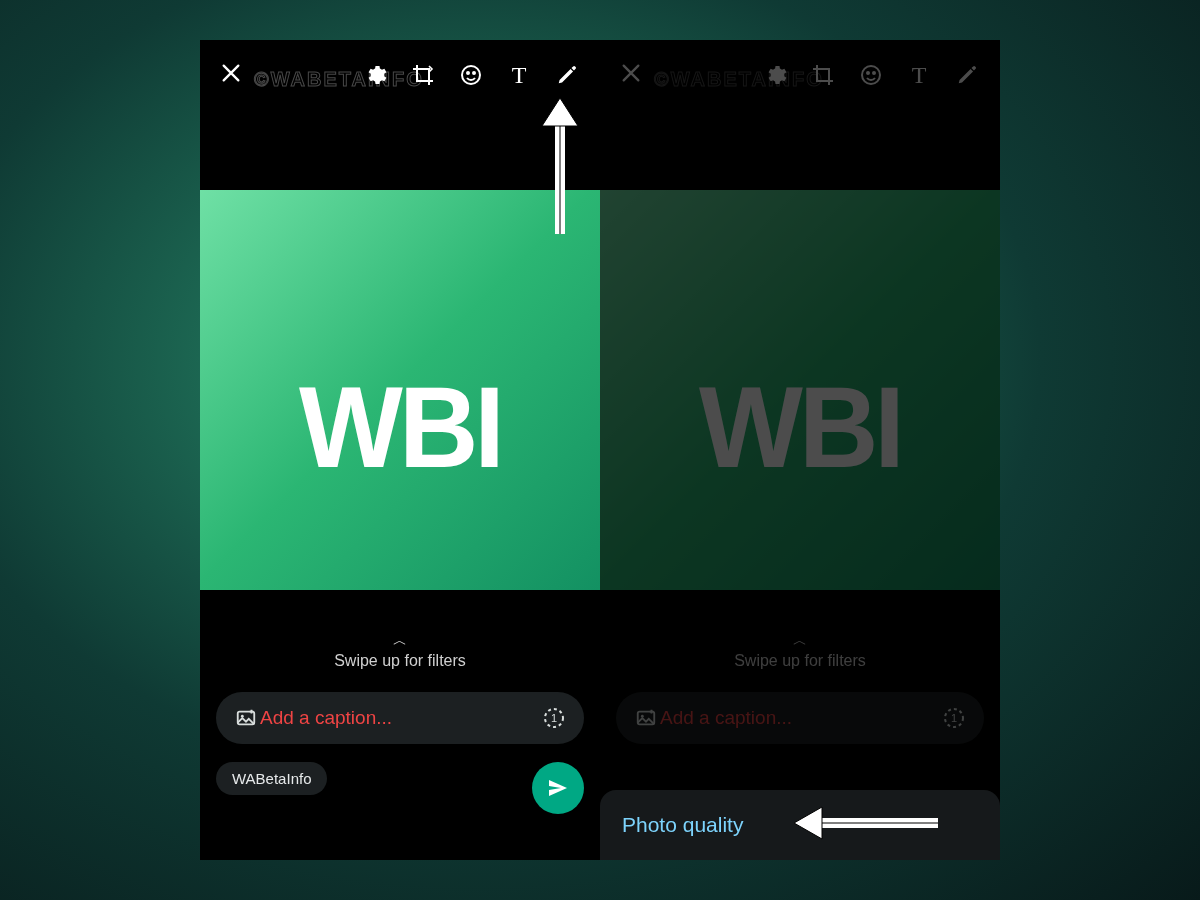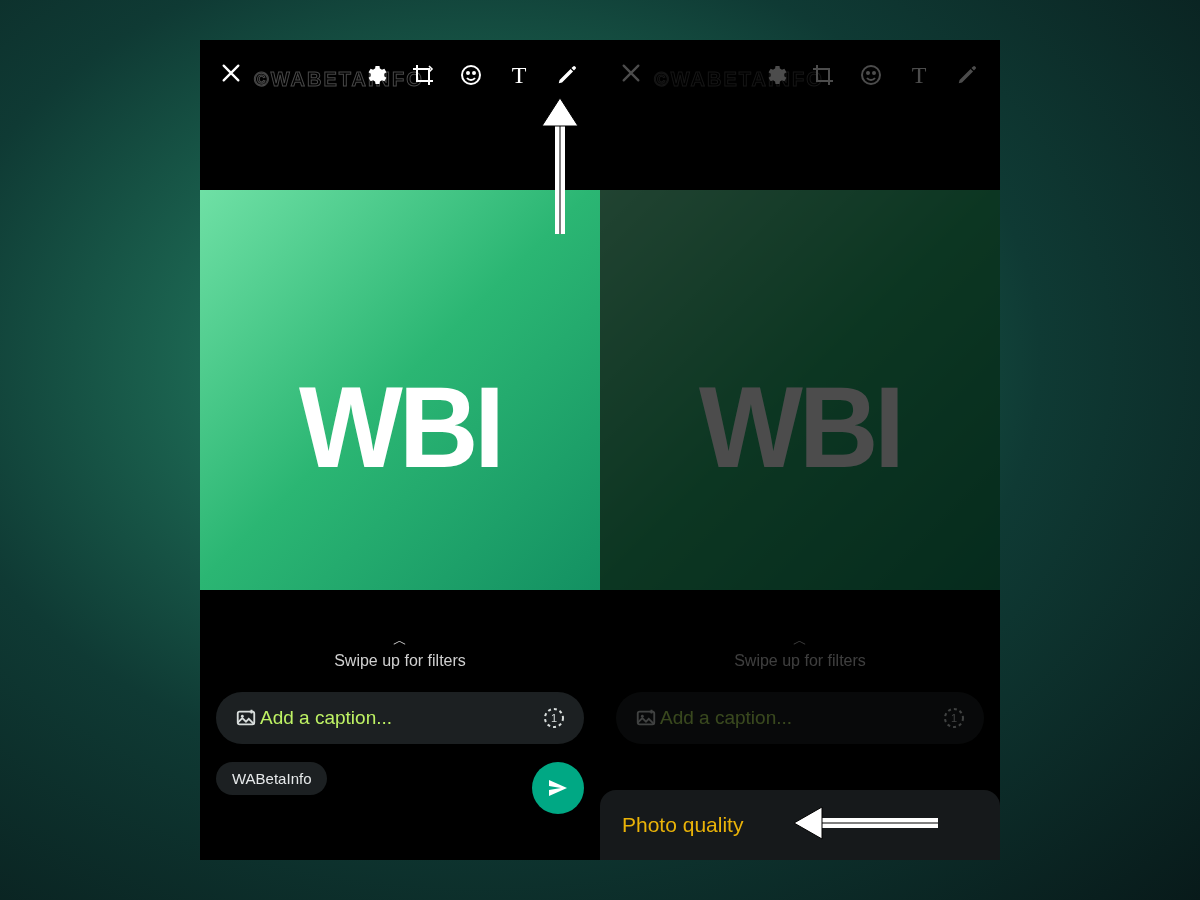--- a/index.html
+++ b/index.html
@@ -38,33 +38,33 @@
     display:flex; align-items:center; justify-content:center;
   }
   .wbi { font-family: Arial Black, Arial, sans-serif; font-weight:900; color:#fff; font-size:110px; letter-spacing:-4px; transform:scaleY(1.05); }
   .bottom { position:absolute; left:0; right:0; bottom:0; height:270px; background:#000; padding:14px 16px 18px 16px; display:flex; flex-direction:column; }
   .swipe { text-align:center; color:#d0d0d0; font-size:16px; margin-top:28px; }
   .swipe .chev { display:block; font-size:14px; margin-bottom:2px; color:#d0d0d0;}
   .caption-row {
     margin-top:22px; background:#1c2022; border-radius:28px; height:52px; display:flex; align-items:center;
     padding:0 16px; color:#c6cbcc;
   }
-  .caption-row .ph { flex:1; font-size:19px; color:#bef264; }
+  .caption-row .ph { flex:1; font-size:19px; color:#ef4444; }
   .caption-row .leading, .caption-row .trailing { width:28px; height:28px; display:flex; align-items:center; justify-content:center; color:#d8dddc;}
   .send-row { margin-top:18px; display:flex; align-items:flex-start; justify-content:space-between; }
   .chip {
     background:#1c2022; color:#e6e9ea; font-size:15px; padding:8px 16px; border-radius:20px;
   }
   .send {
     width:52px; height:52px; border-radius:50%; background:#00a884; display:flex; align-items:center; justify-content:center;
   }
   
   .sheet {
     position:absolute; left:0; right:0; bottom:0; height:70px; background:#16191b; z-index:5;
-    display:flex; align-items:center; padding:0 22px; color:#eab308; font-size:21px;
+    display:flex; align-items:center; padding:0 22px; color:#7dd3fc; font-size:21px;
     border-top-left-radius:16px; border-top-right-radius:16px;
   }
   
   .arrow-up {
     position:absolute; top:56px; left:336px; width:48px; height:140px; z-index:50; pointer-events:none;
   }
   .arrow-left {
     position:absolute; bottom:14px; right:60px; width:150px; height:46px; z-index:50; pointer-events:none;
   }
   svg { display:block; }

